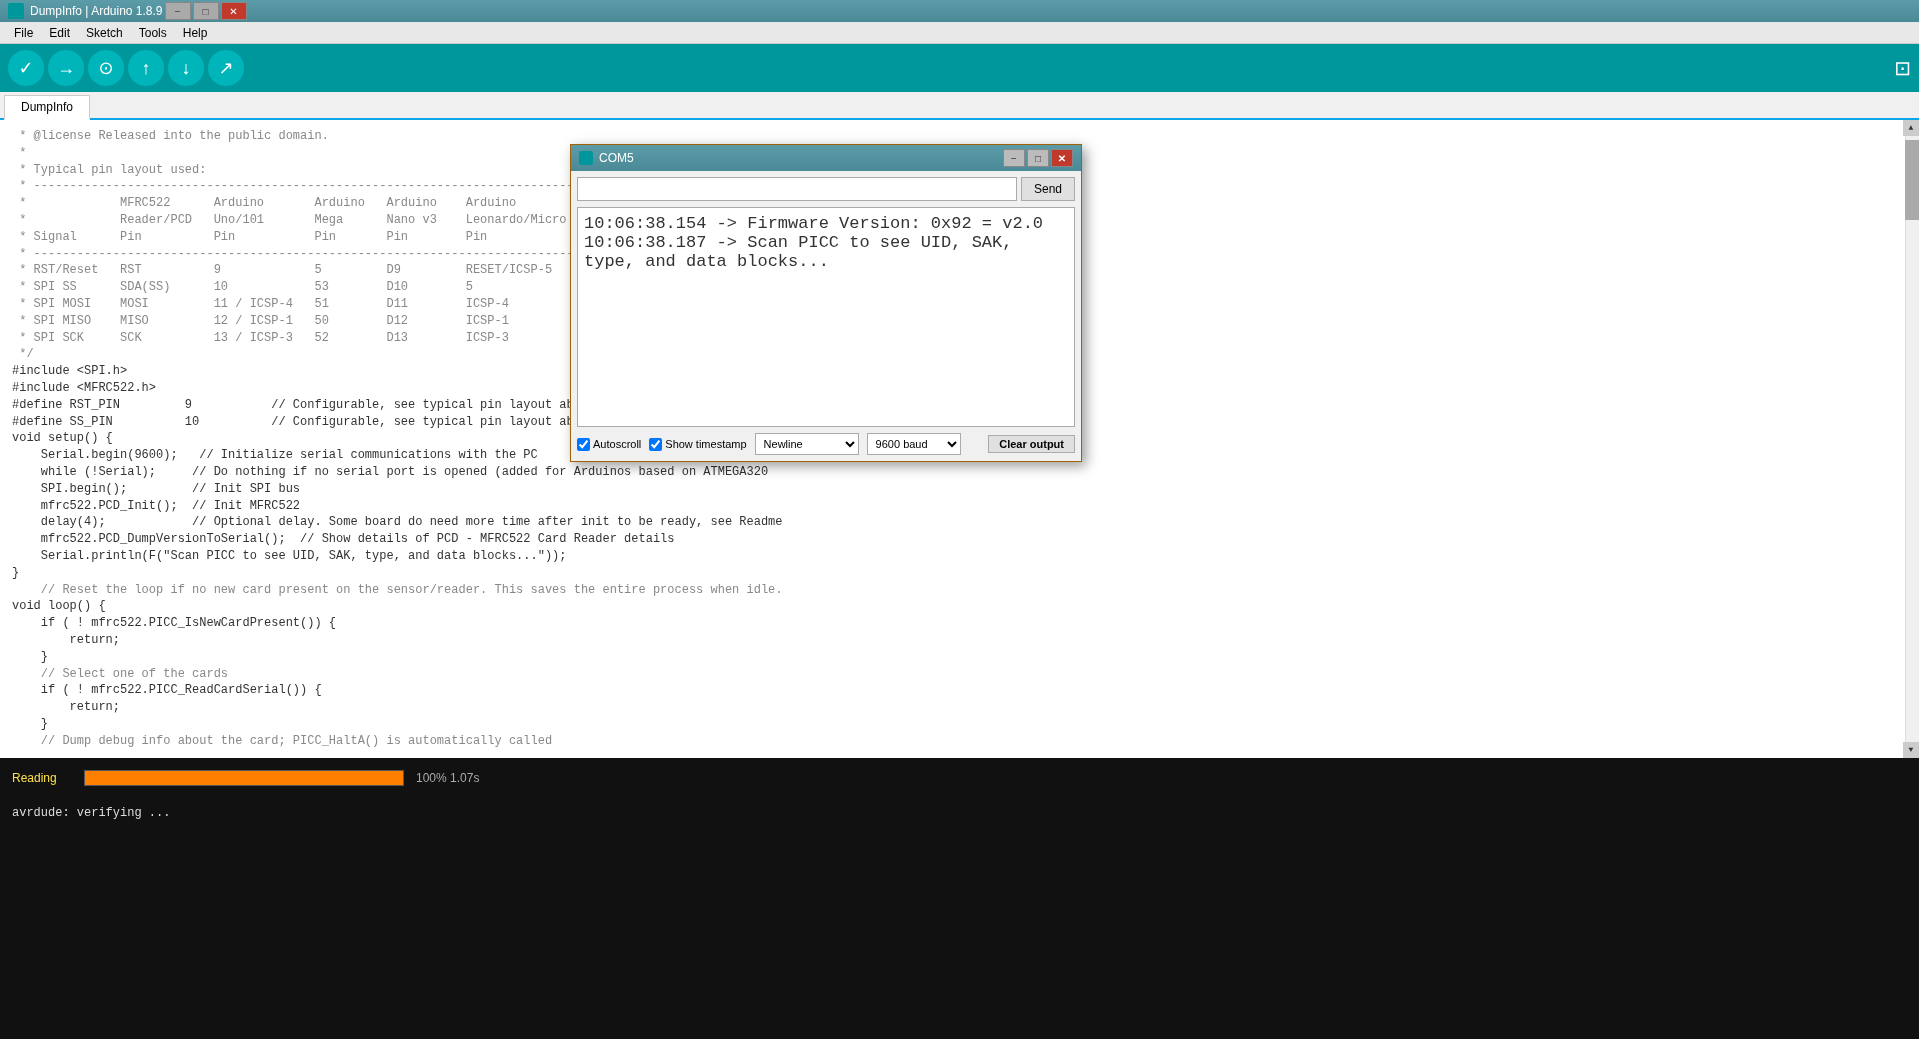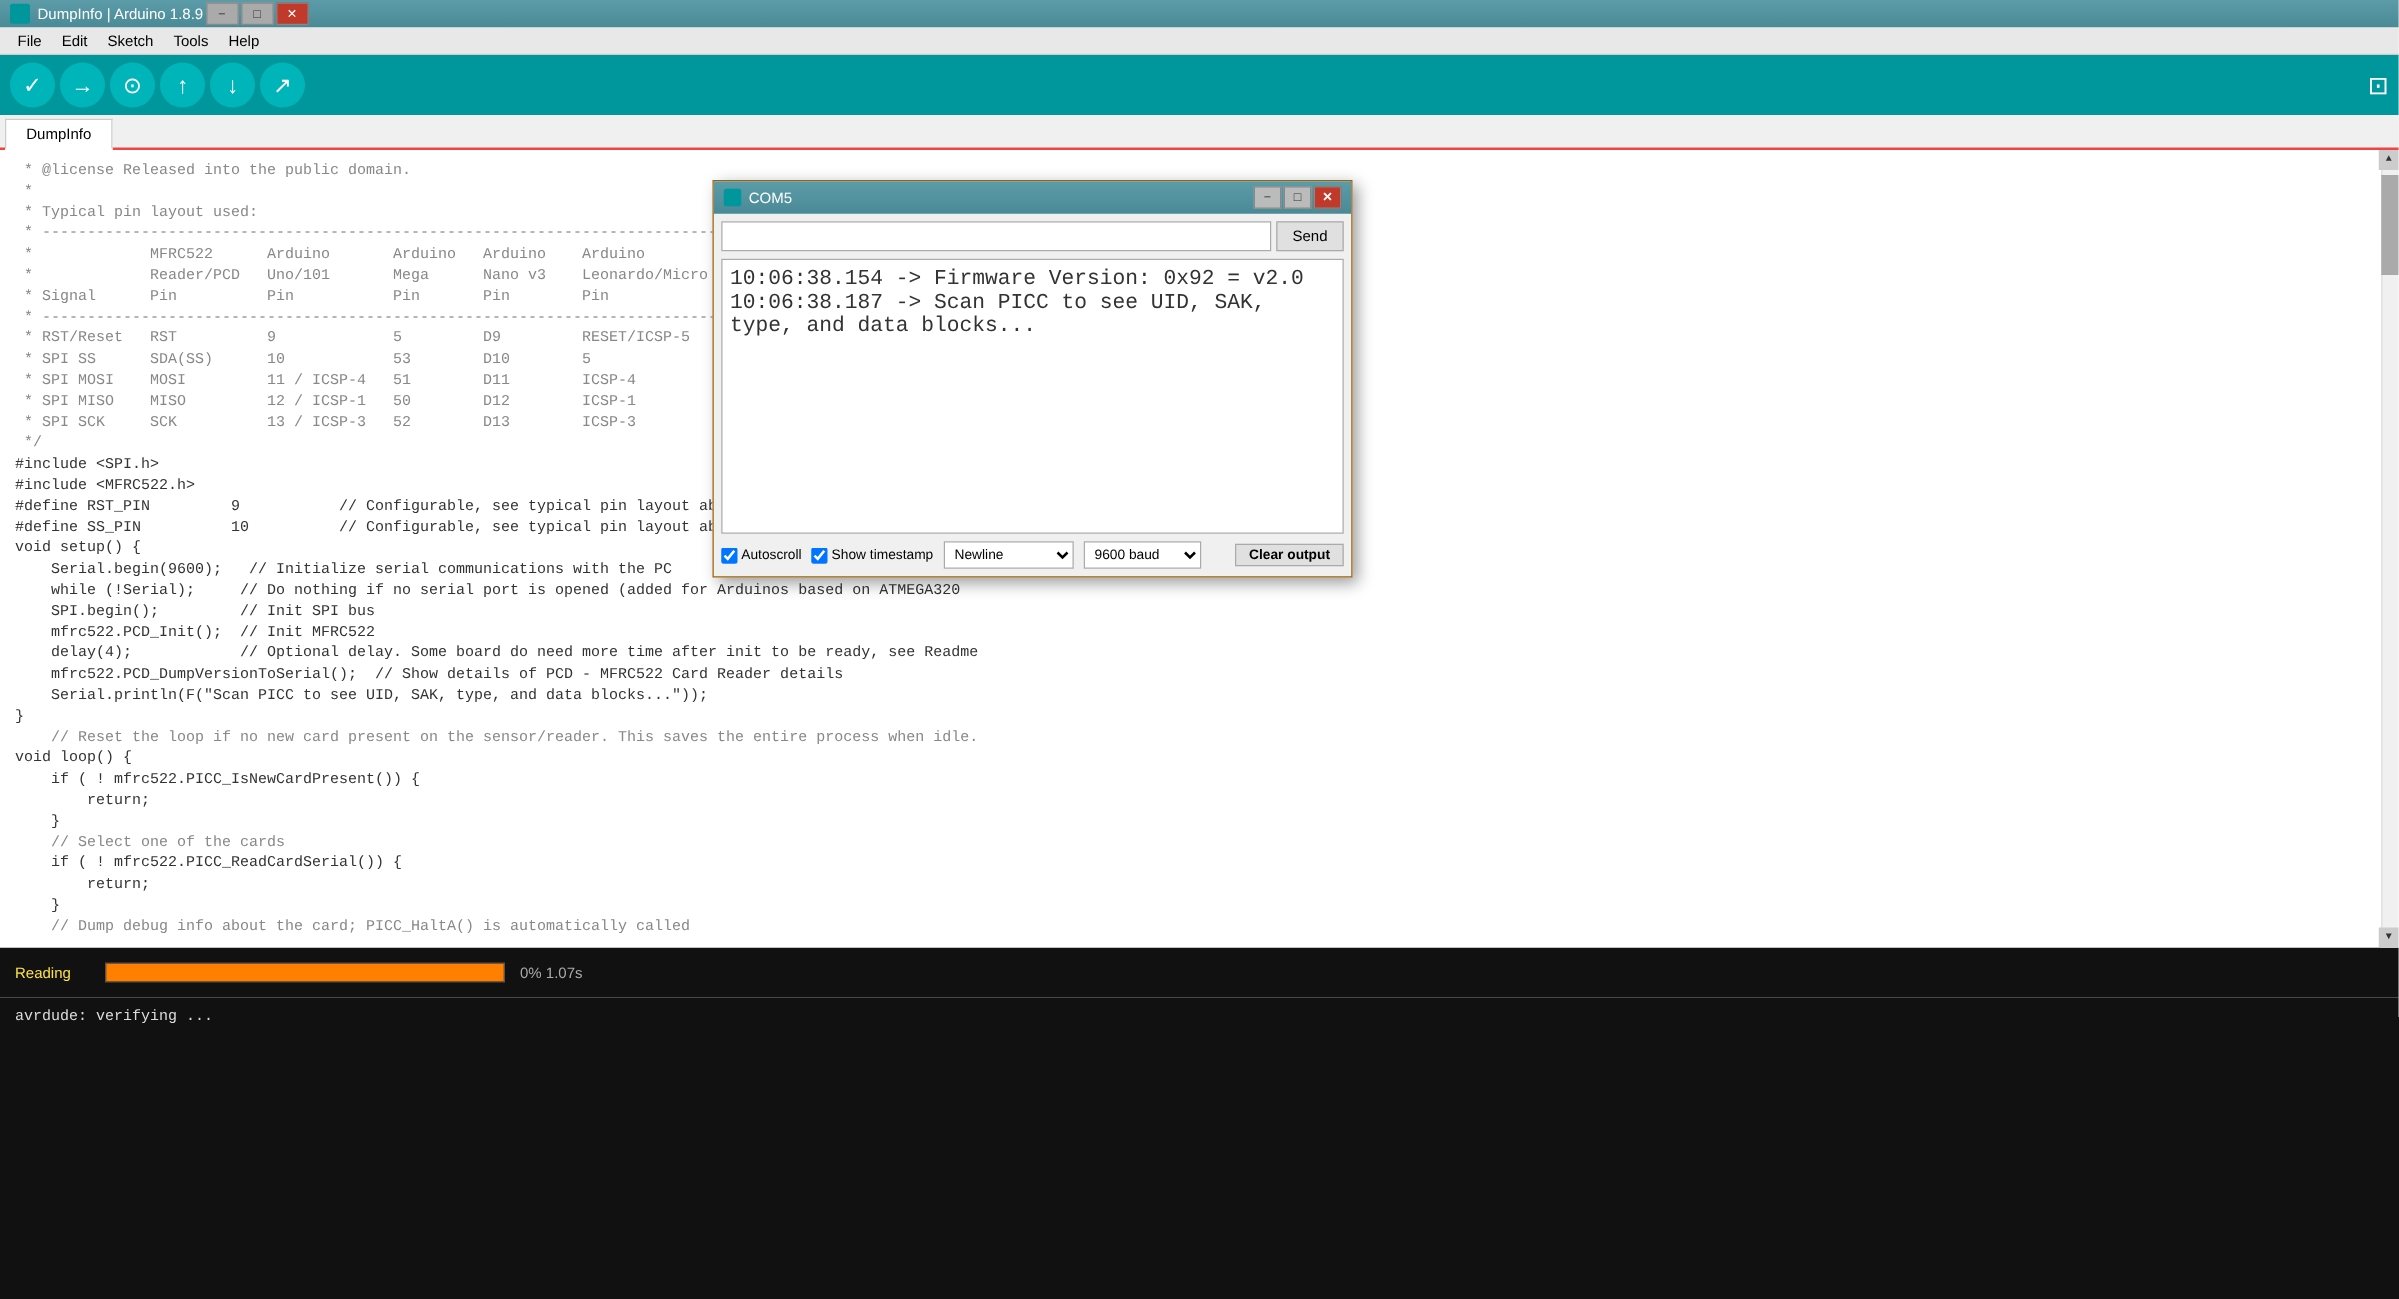--- a/index.html
+++ b/index.html
@@ -96,21 +96,21 @@
       cursor: pointer;
     }
 
     
     #tabbar {
       background: #f0f0f0;
       height: 28px;
       display: flex;
       align-items: flex-end;
       padding: 0 4px;
-      border-bottom: 2px solid #ef4444;
+      border-bottom: 2px solid #0ea5e9;
     }
     .tab {
       padding: 4px 16px;
       background: #e0e0e0;
       border: 1px solid #ccc;
       border-bottom: none;
       font-size: 12px;
       font-family: Arial, sans-serif;
       cursor: pointer;
       margin-right: 2px;
@@ -392,21 +392,21 @@
     <div style="position:absolute; top:20px; right:0; width:14px; height:80px; background:#aaa;"></div>
     <div class="editor-arrow bottom" style="bottom:0; position:absolute;">▼</div>
   </div>
 </div>
 
 <div id="progress-bar">
   <span id="progress-label">Reading</span>
   <div id="progress-track">
     <div id="progress-fill" style="width: 100%;"></div>
   </div>
-  <span id="progress-pct">0% 1.07s</span>
+  <span id="progress-pct">100% 1.07s</span>
 </div>
 
 <div id="console-area">
   <div id="console-lines">
       <div>avrdude: verifying ...</div>
     </div>
 </div>
 
 <div id="com-dialog">
   <div id="com-titlebar">

